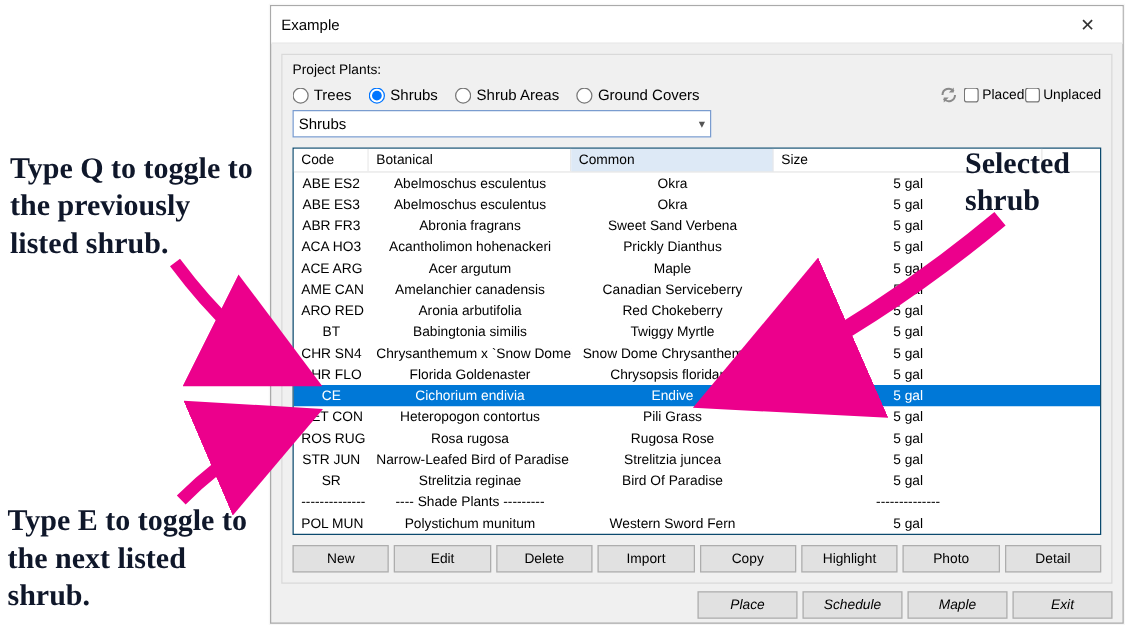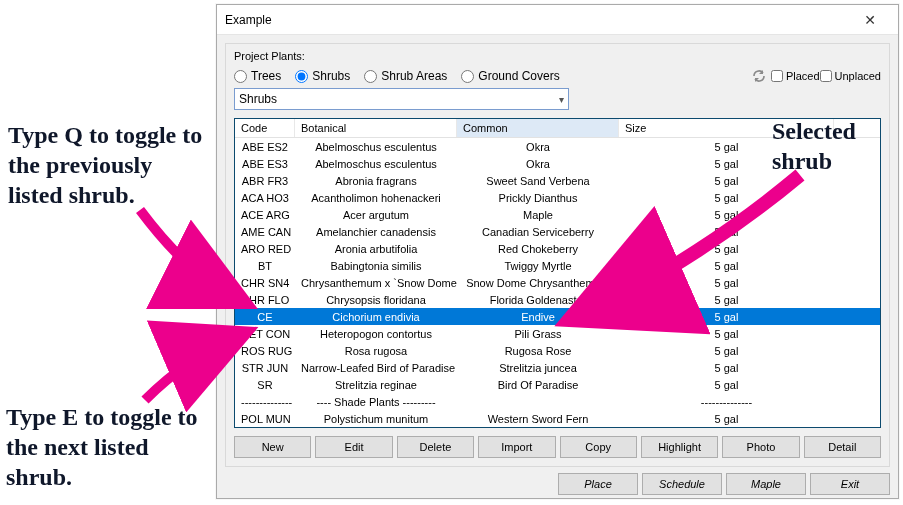--- a/index.html
+++ b/index.html
@@ -229,22 +229,22 @@
               <div class="td col-size">5 gal</div>
             </div>
             <div class="tr">
               <div class="td col-code">CHR SN4</div>
               <div class="td col-bot">Chrysanthemum x `Snow Dome`</div>
               <div class="td col-com">Snow Dome Chrysanthemum</div>
               <div class="td col-size">5 gal</div>
             </div>
             <div class="tr">
               <div class="td col-code">CHR FLO</div>
+              <div class="td col-com">Florida Goldenaster</div>
               <div class="td col-bot">Chrysopsis floridana</div>
-              <div class="td col-com">Florida Goldenaster</div>
               <div class="td col-size">5 gal</div>
             </div>
             <div class="tr selected">
               <div class="td col-code">CE</div>
               <div class="td col-bot">Cichorium endivia</div>
               <div class="td col-com">Endive</div>
               <div class="td col-size">5 gal</div>
             </div>
             <div class="tr">
               <div class="td col-code">HET CON</div>

